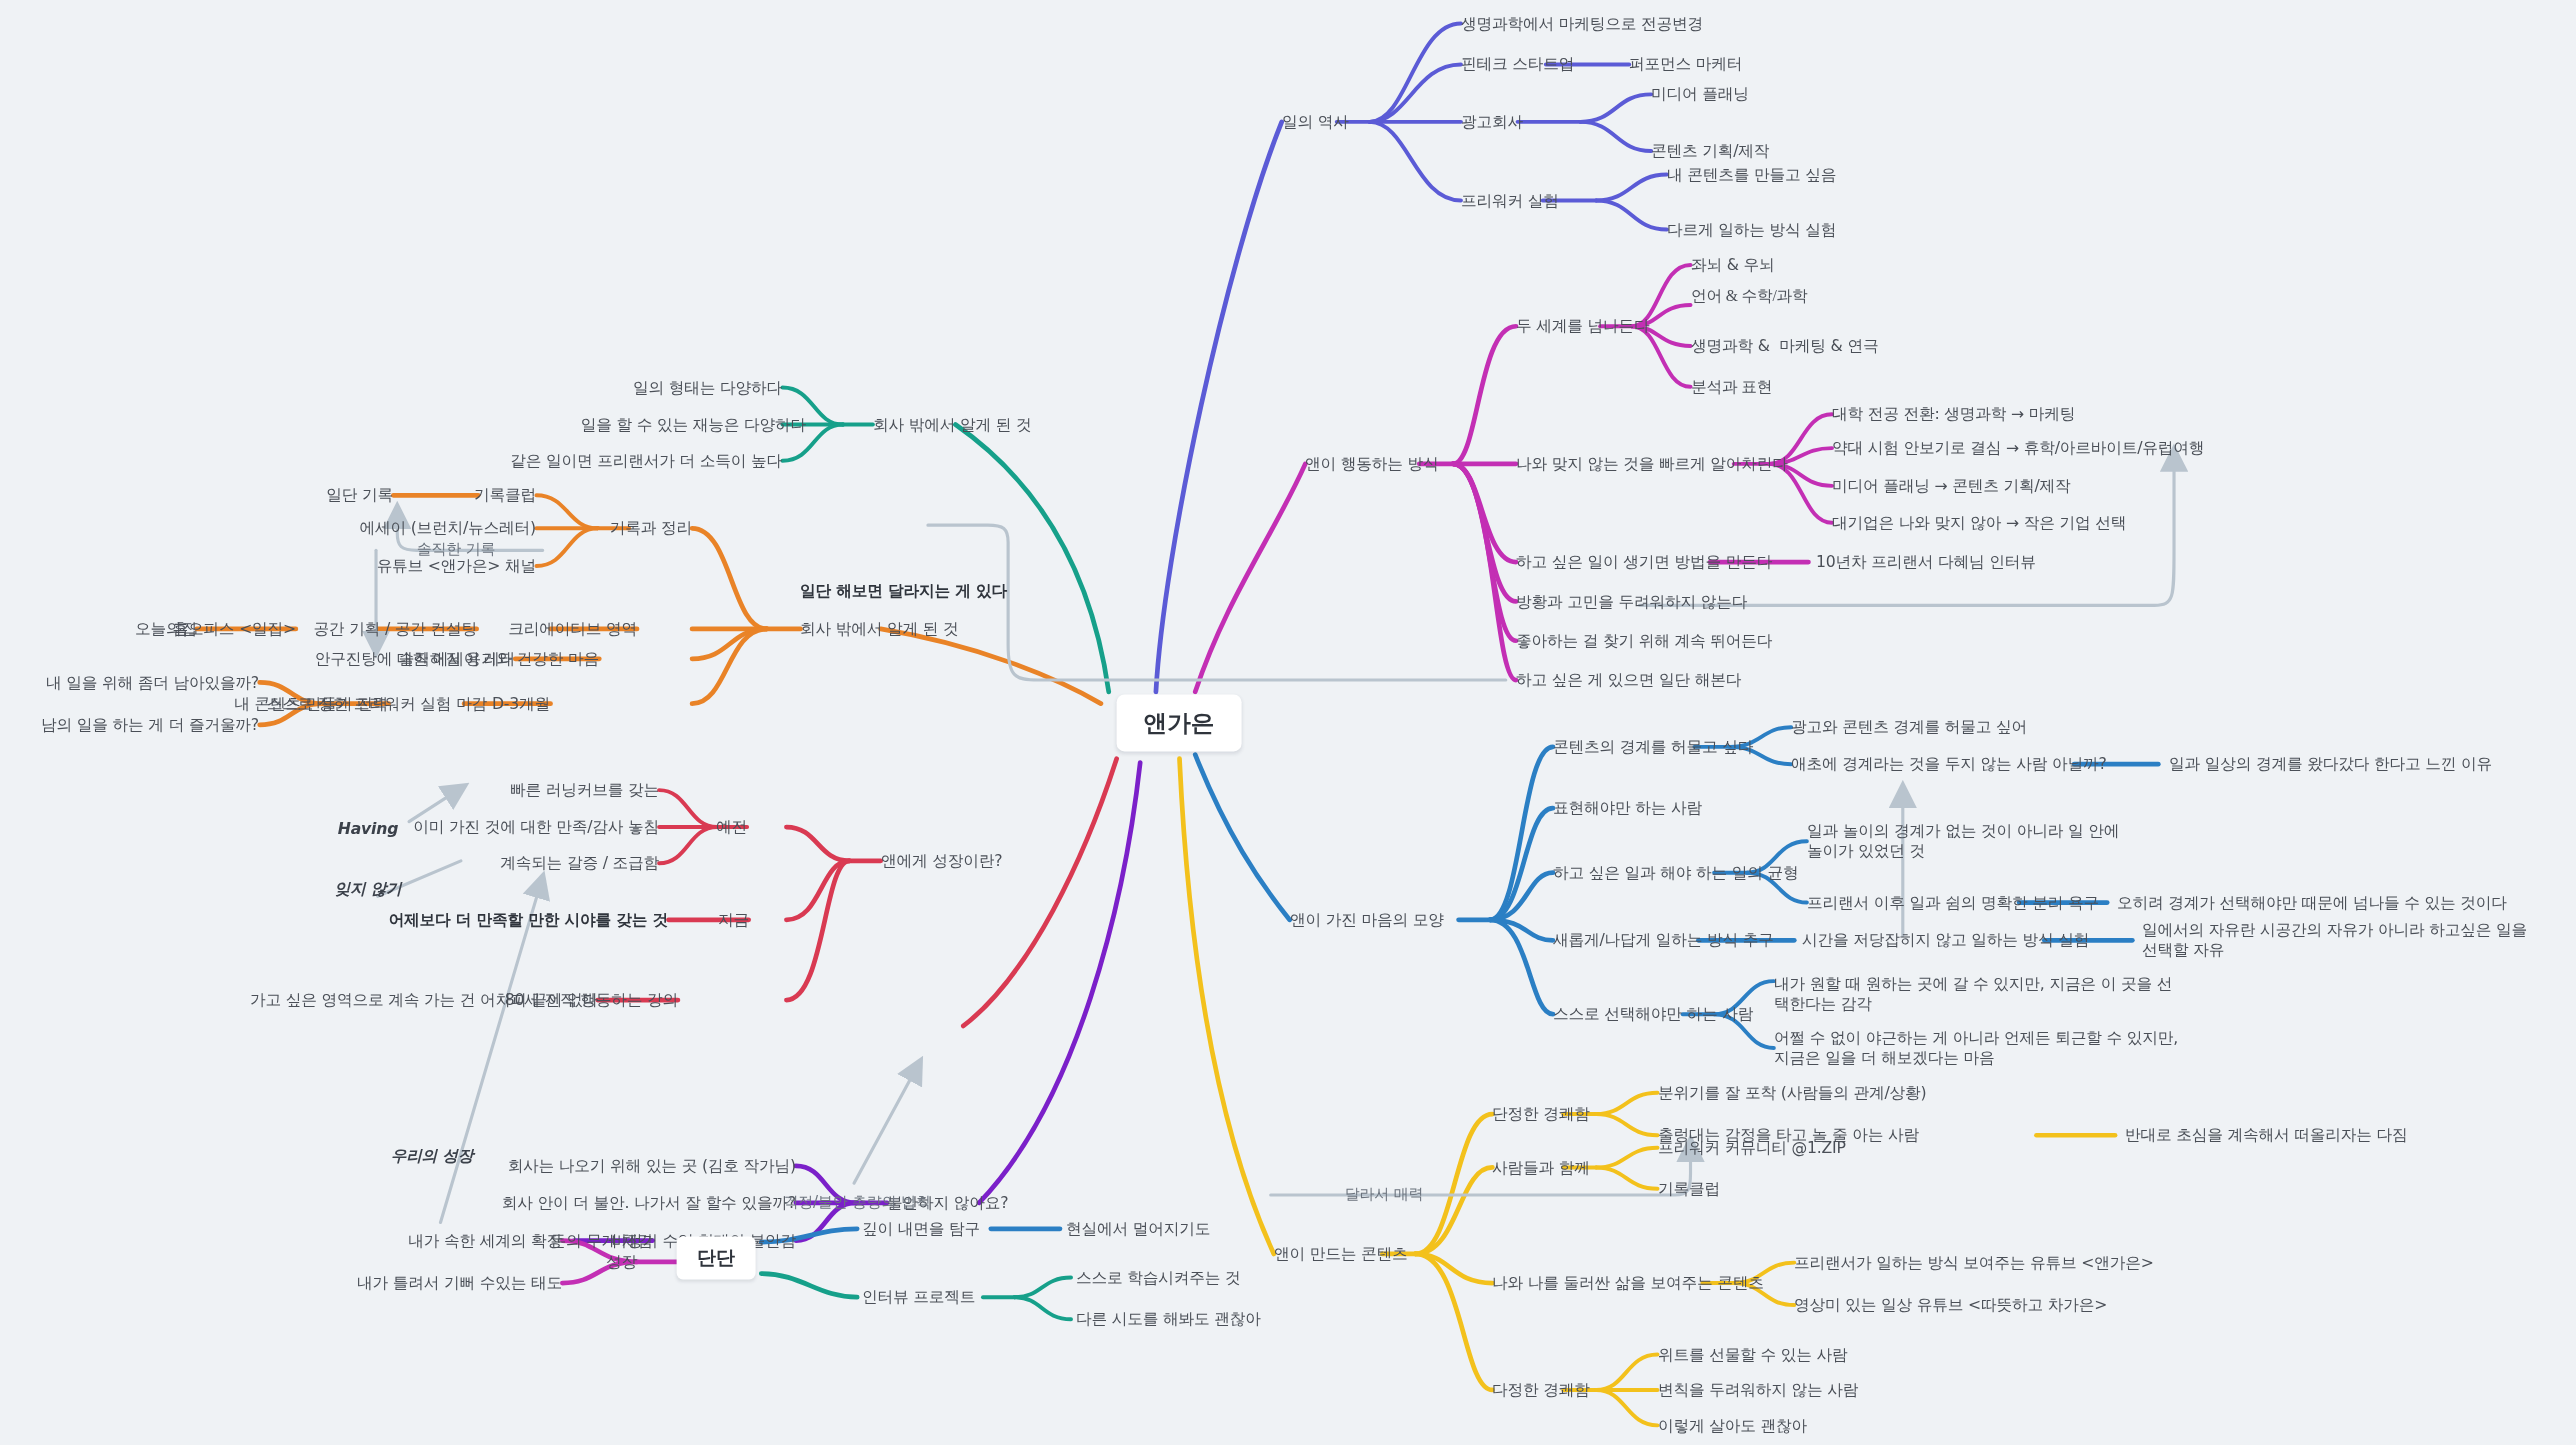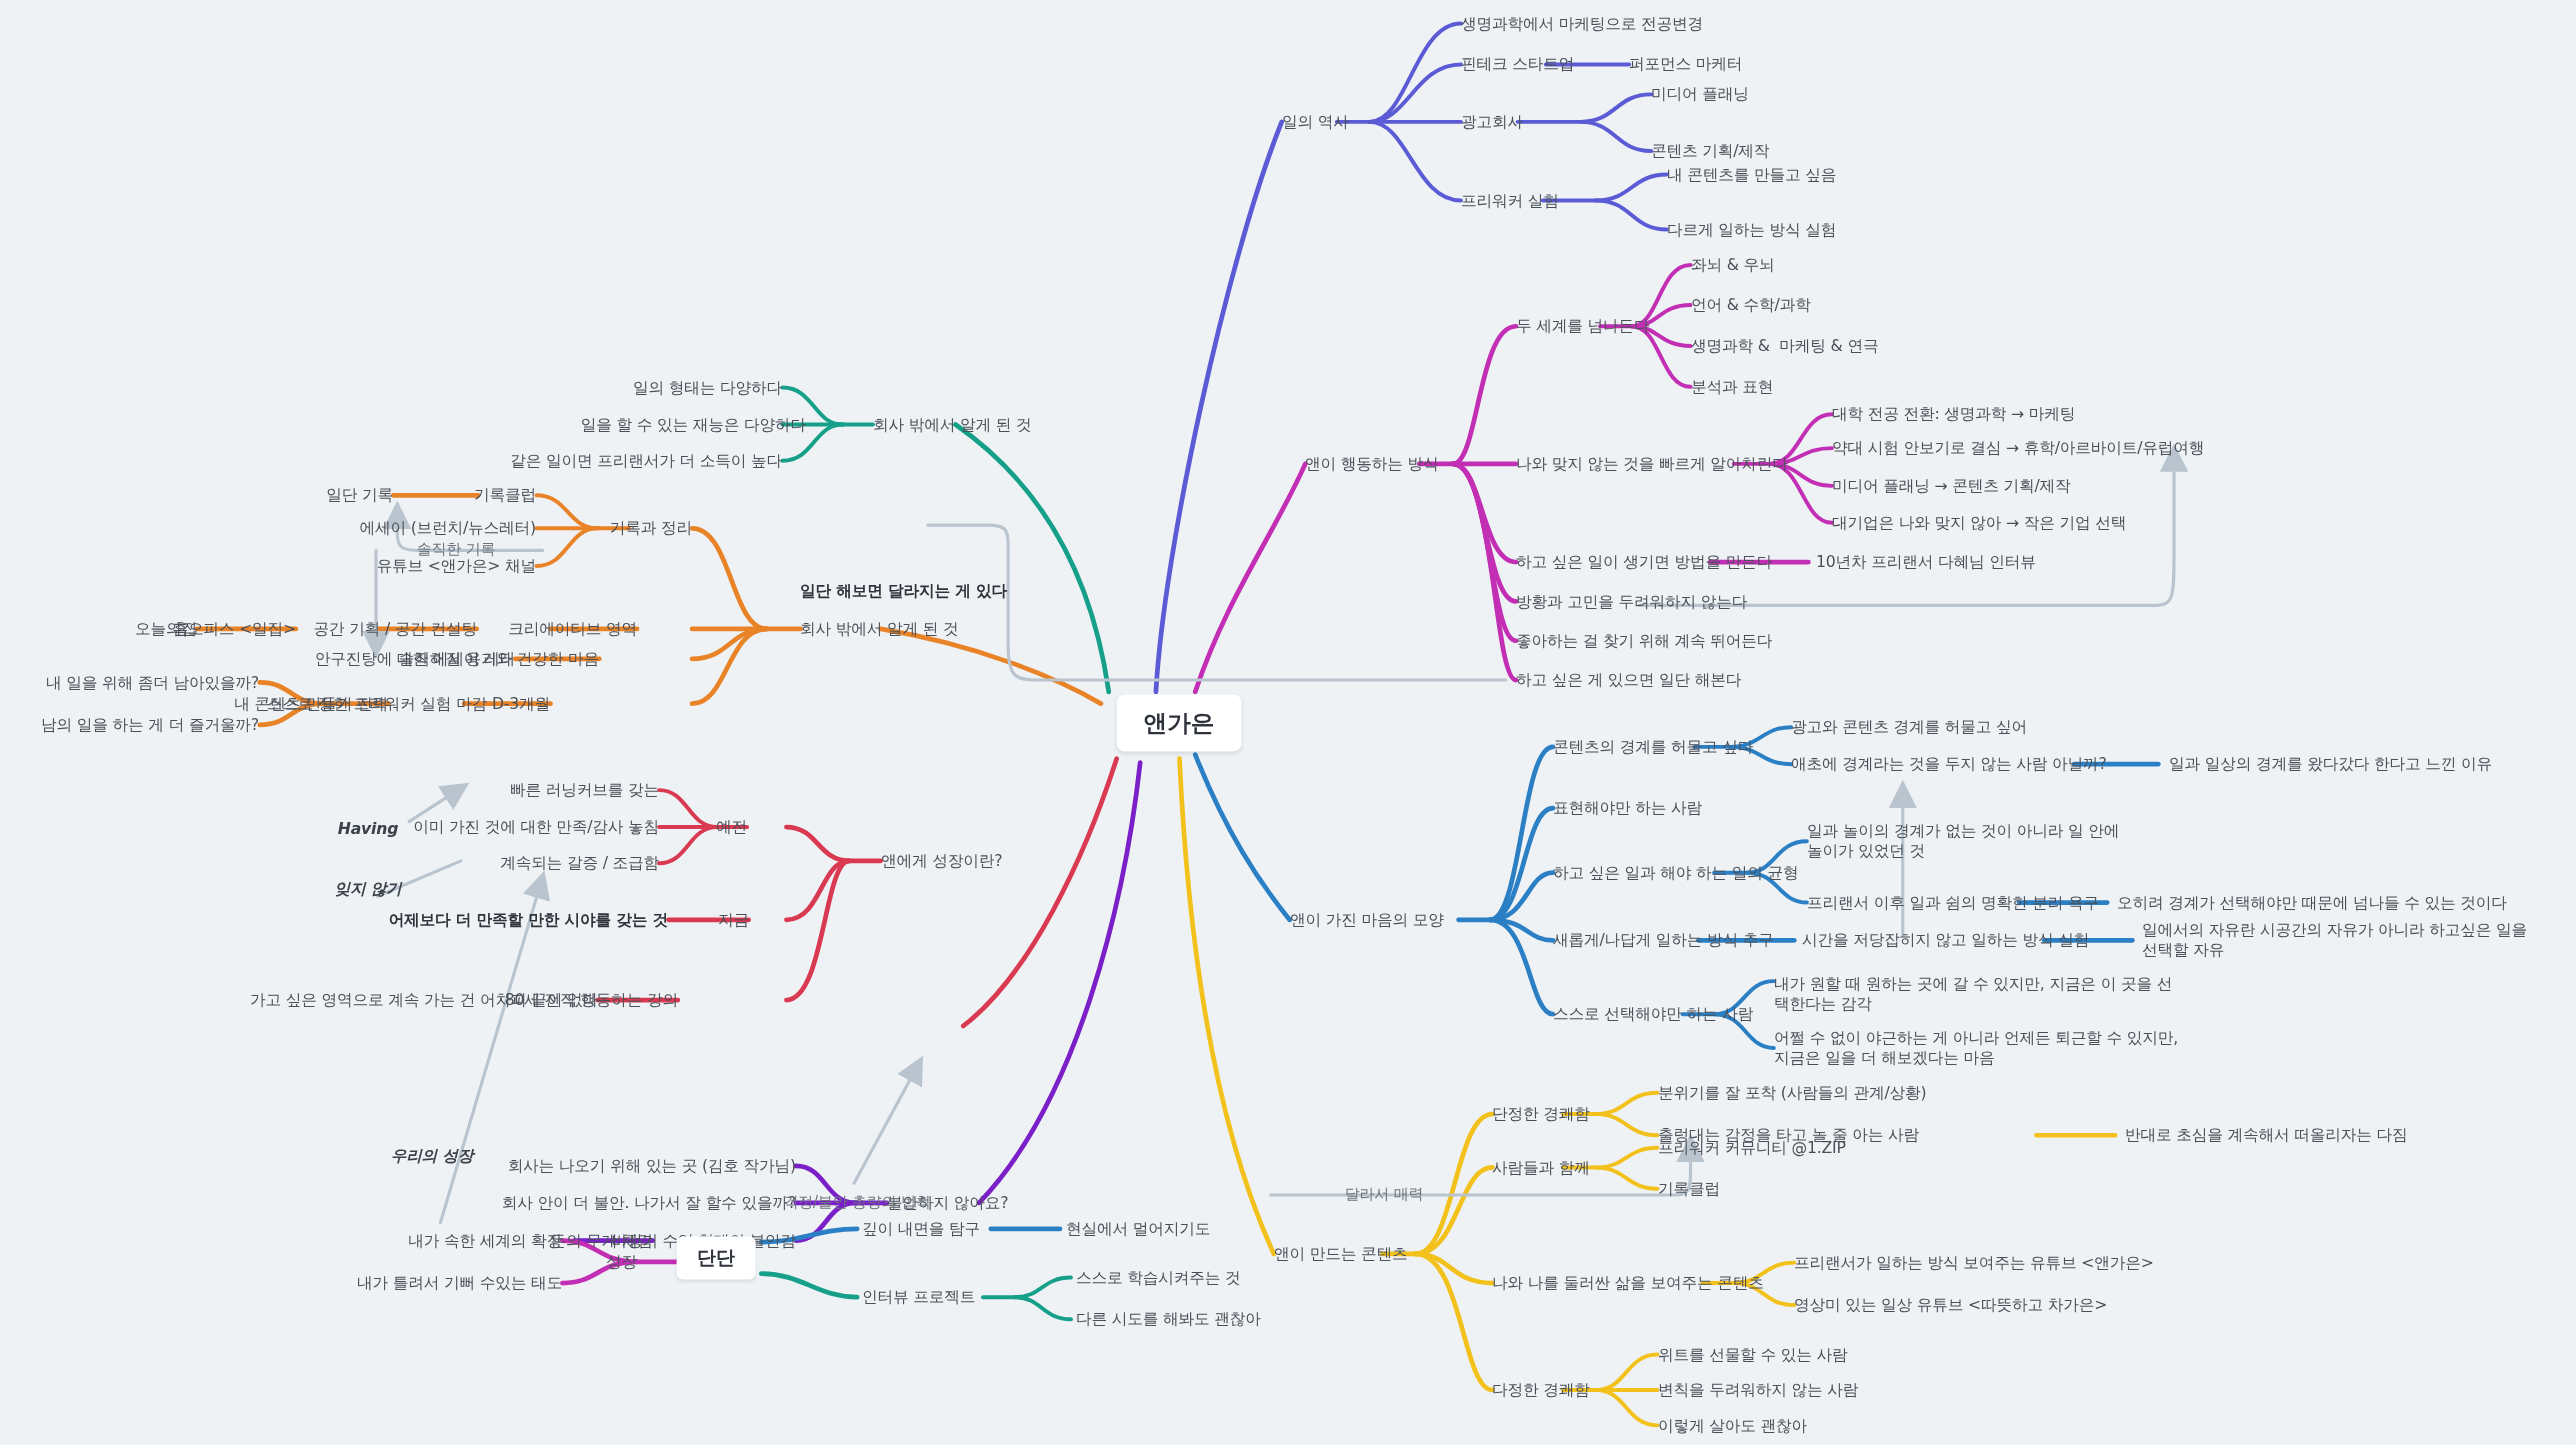--- a/index.html
+++ b/index.html
@@ -262,23 +262,23 @@
   <div class="node r" style="left:1461px;top:122px;">광고회사</div>
   <div class="node r" style="left:1651px;top:94px;">미디어 플래닝</div>
   <div class="node r" style="left:1651px;top:151px;">콘텐츠 기획/제작</div>
   <div class="node r" style="left:1461px;top:201px;">프리워커 실험</div>
   <div class="node r" style="left:1667px;top:175px;">내 콘텐츠를 만들고 싶음</div>
   <div class="node r" style="left:1667px;top:230px;">다르게 일하는 방식 실험</div>
 
   <div class="node r" style="left:1305px;top:464px;">앤이 행동하는 방식</div>
   <div class="node r" style="left:1516px;top:326px;">두 세계를 넘나든다</div>
   <div class="node r" style="left:1691px;top:265px;">좌뇌 &amp; 우뇌</div>
-  <div class="node r" style="left:1691px;top:305px;">언어 &amp; 수학/과학</div>
+  <div class="node r" style="left:1691px;top:296px;font-family:Liberation Serif, serif;">언어 &amp; 수학/과학</div>
   <div class="node r" style="left:1691px;top:346px;">생명과학 &amp;  마케팅 &amp; 연극</div>
-  <div class="node r" style="left:1691px;top:387px;">분석과 표현</div>
+  <div class="node r" style="left:1691px;top:387px;font-family:Liberation Serif, serif;">분석과 표현</div>
 
   <div class="node r" style="left:1516px;top:464px;">나와 맞지 않는 것을 빠르게 알아차린다</div>
   <div class="node r" style="left:1832px;top:414px;">대학 전공 전환: 생명과학 → 마케팅</div>
   <div class="node r" style="left:1832px;top:448px;">약대 시험 안보기로 결심 → 휴학/아르바이트/유럽여행</div>
   <div class="node r" style="left:1832px;top:486px;">미디어 플래닝 → 콘텐츠 기획/제작</div>
   <div class="node r" style="left:1832px;top:523px;">대기업은 나와 맞지 않아 → 작은 기업 선택</div>
 
   <div class="node r" style="left:1516px;top:562px;">하고 싶은 일이 생기면 방법을 만든다</div>
   <div class="node r" style="left:1816px;top:562px;">10년차 프리랜서 다혜님 인터뷰</div>
   <div class="node r" style="left:1516px;top:602px;">방황과 고민을 두려워하지 않는다</div>

